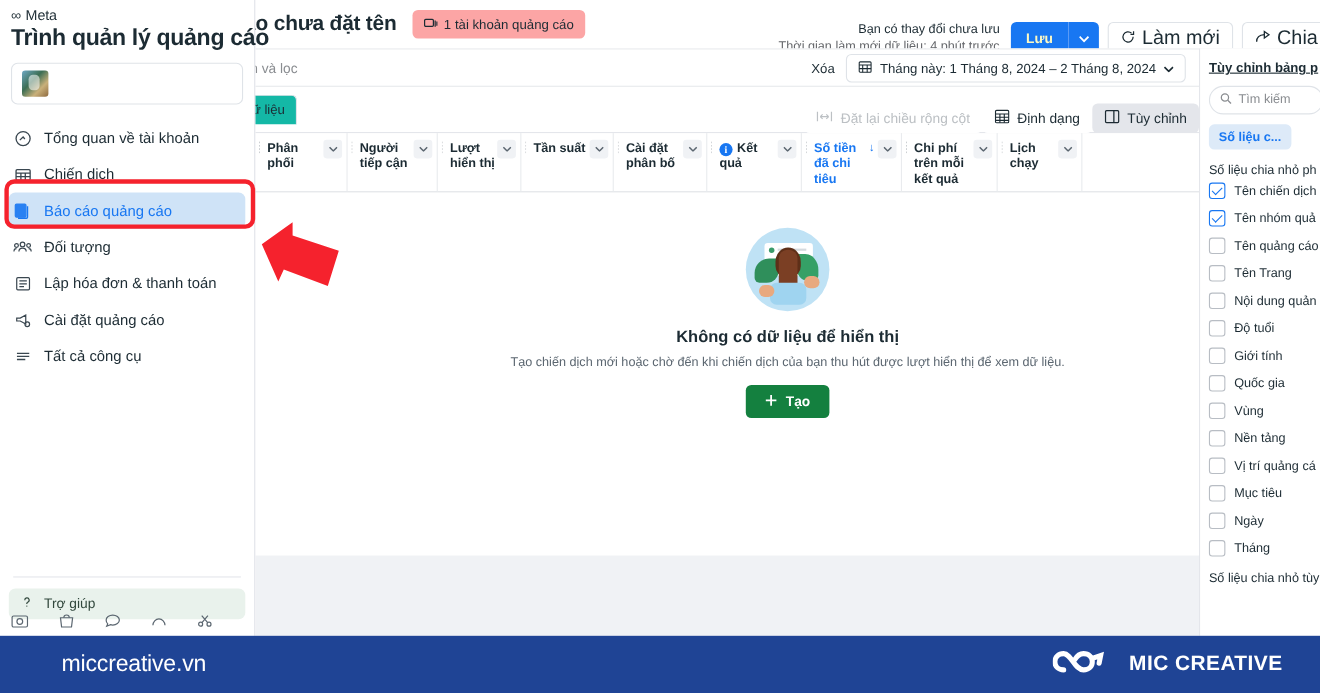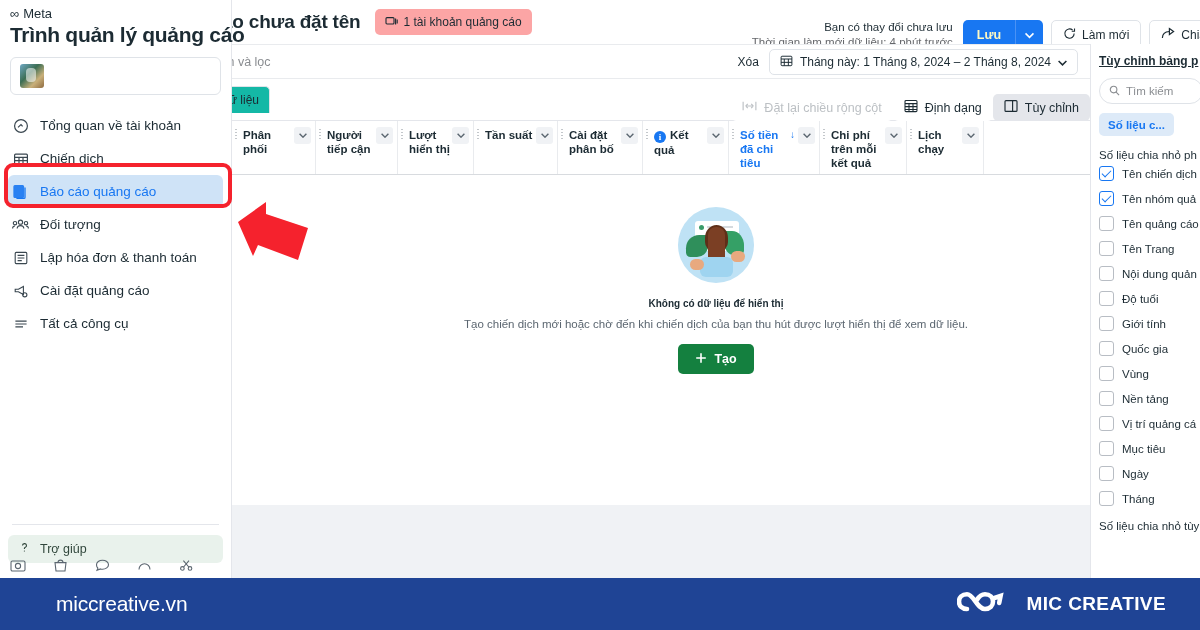--- a/index.html
+++ b/index.html
@@ -157,21 +157,21 @@
     background: #1877f2; color: #fff;
     border: none; border-left: 1px solid #4a92f5;
     border-radius: 0 5px 5px 0;
     height: 29px; width: 28px; cursor: pointer;
     display: flex; align-items: center; justify-content: center;
   }
   .btn-plain {
     background: #ffffff; color: #1c2b33;
     border: 1px solid #dfe3e8; border-radius: 5px;
     height: 29px; padding: 0 11px;
-    font-size: 12px;
+    font-size: 18px;
     display: flex; align-items: center; gap: 6px;
     cursor: pointer; white-space: nowrap;
   }
   .searchfilter-bar {
     height: 34px;
     background: #ffffff;
     border-top: 1px solid #e9ebee;
     display: flex; align-items: center;
     font-size: 12.5px; color: #8a8d91;
     position: relative;
@@ -316,21 +316,21 @@
   .ei-hand-l {
     position:absolute; left:12px; top:52px;
     width:14px; height:11px; background:#e8a97f; border-radius:6px;
   }
   .ei-hand-r {
     position:absolute; right:9px; top:44px;
     width:14px; height:11px; background:#e8a97f; border-radius:6px;
   }
   .empty-title {
     margin-top: 15px;
-    font-size: 10px; font-weight: 700; color: #1c2b33;
+    font-size: 15px; font-weight: 700; color: #1c2b33;
   }
   .empty-sub {
     margin-top: 9px;
     font-size: 11.5px; color: #5b6670;
   }
   .btn-create {
     margin-top: 14px;
     background: #14803f; color: #fff;
     border: none; border-radius: 5px;
     height: 30px; padding: 0 17px;

